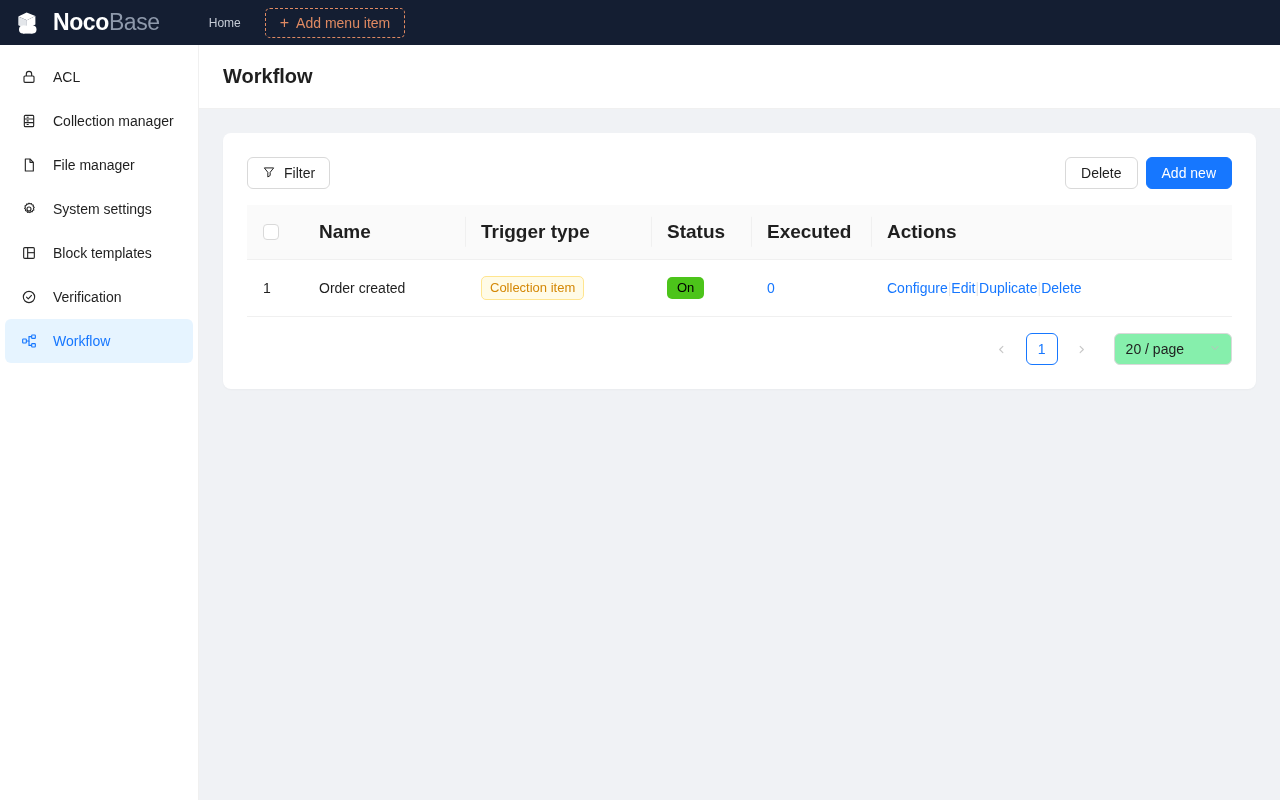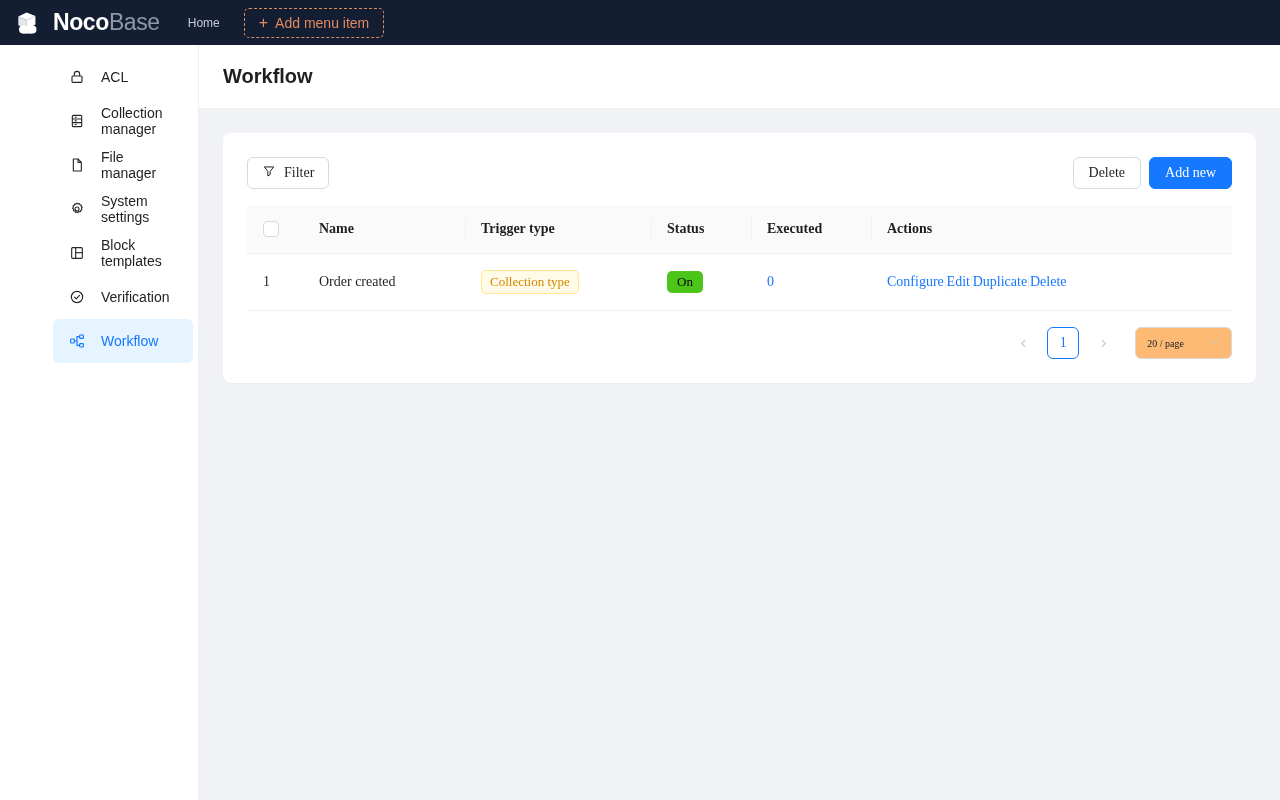--- a/index.html
+++ b/index.html
@@ -10,20 +10,21 @@
     overflow: hidden;
     -webkit-font-smoothing: antialiased;
   }
 
   
   .topbar {
     height: 45px; width: 1280px;
     background: #141e32;
     display: flex; align-items: stretch;
     position: relative;
+    gap: 21px;
   }
   .logo-wrap {
     display: flex; align-items: center;
     padding: 0 14px 0 14px;
     gap: 9px;
   }
   .logo-mark { width: 30px; height: 24px; display: block; }
   .logo-text {
     font-size: 23px; font-weight: 700; letter-spacing: -0.4px;
     line-height: 1; white-space: nowrap;
@@ -63,42 +64,41 @@
     color: #dfe3ea; font-size: 14px; cursor: pointer; white-space: nowrap;
   }
 
   
   .body-wrap { display: flex; height: 755px; }
 
   .sidebar {
     width: 199px; background: #ffffff; height: 755px;
     padding-top: 10px; flex: 0 0 199px;
     border-right: 1px solid #f0f0f0;
-    padding-left: 48px;
   }
   .side-item {
     height: 44px; display: flex; align-items: center; gap: 16px;
     padding: 0 16px 0 16px; margin: 0 5px;
     border-radius: 6px; cursor: pointer;
     color: #1f1f1f; font-size: 14px;
   }
   .side-item .s-ico { width: 16px; height: 16px; flex: 0 0 16px; display: block; color: #262626; }
   .side-item.active { background: #e6f4ff; color: #1677ff; }
   .side-item.active .s-ico { color: #1677ff; }
 
   .content { flex: 1 1 auto; display: flex; flex-direction: column; }
   .page-head {
     background: #ffffff; height: 64px;
     display: flex; align-items: center;
     padding: 0 24px;
     border-bottom: 1px solid #f0f0f0;
   }
   .page-title { font-size: 20px; font-weight: 700; color: #1f1f1f; }
 
-  .page-body { padding: 24px; flex: 1 1 auto; font-family: Liberation Serif, serif; }
+  .page-body { padding: 24px; flex: 1 1 auto; }
 
   .card {
     background: #ffffff; border-radius: 8px;
     padding: 24px;
     box-shadow: 0 1px 2px rgba(0,0,0,0.03);
   }
 
   
   .toolbar { display: flex; align-items: center; margin-bottom: 16px; }
   .btn {
@@ -112,21 +112,21 @@
   .btn-primary {
     border: 1px solid #1677ff; background: #1677ff; color: #ffffff;
   }
   .btn-filter { gap: 8px; padding: 0 14px; }
   .toolbar-right { margin-left: auto; display: flex; gap: 8px; }
 
   
   table.wf-table { width: 100%; border-collapse: collapse; table-layout: fixed; }
   table.wf-table thead th {
     background: #fafafa; text-align: left;
-    font-size: 14px; font-weight: 700; color: #1f1f1f;
+    font-size: 19px; font-weight: 700; color: #1f1f1f;
     padding: 16px 16px; position: relative;
     border-bottom: 1px solid #f0f0f0;
   }
   table.wf-table thead th.sep::before {
     content: ""; position: absolute; left: 0; top: 50%;
     transform: translateY(-50%);
     width: 1px; height: 1.6em; background: #f0f0f0;
   }
   table.wf-table tbody td {
     padding: 16px 16px; font-size: 14px; color: #1f1f1f;
@@ -167,21 +167,21 @@
     color: #c7c7c7; font-size: 13px; cursor: pointer; border-radius: 6px;
   }
   .pg-num {
     min-width: 32px; height: 32px; border: 1px solid #1677ff; color: #1677ff;
     border-radius: 6px; display: flex; align-items: center; justify-content: center;
     font-size: 14px; cursor: pointer; background: #fff;
   }
   .pg-size {
     height: 32px; border: 1px solid #d9d9d9; border-radius: 6px;
     display: flex; align-items: center; gap: 26px; padding: 0 11px;
-    font-size: 10px; color: #1f1f1f; cursor: pointer; margin-left: 8px; background:#fdba74;
+    font-size: 14px; color: #1f1f1f; cursor: pointer; margin-left: 8px; background:#86efac;
   }
   .pg-size .chev { color: #bfbfbf; font-size: 10px; }
 </style>
 </head>
 <body>
 
 <div class="topbar">
 
   <div class="logo-wrap">
     <span class="logo-mark">
@@ -325,21 +325,21 @@
               <th class="col-stat sep">Status</th>
               <th class="col-exec sep">Executed</th>
               <th class="sep">Actions</th>
             </tr>
           </thead>
           <tbody>
             <tr>
               <td>1</td>
               <td>Order created</td>
               <td>
-                <span class="tag-trigger">Collection type</span>
+                <span class="tag-trigger">Collection item</span>
               </td>
               <td>
                 <span class="badge-on">On</span>
               </td>
               <td>
                 <a class="lnk">0</a>
               </td>
               <td>
                 <span class="act-wrap">
                   <a class="lnk">Configure</a>

